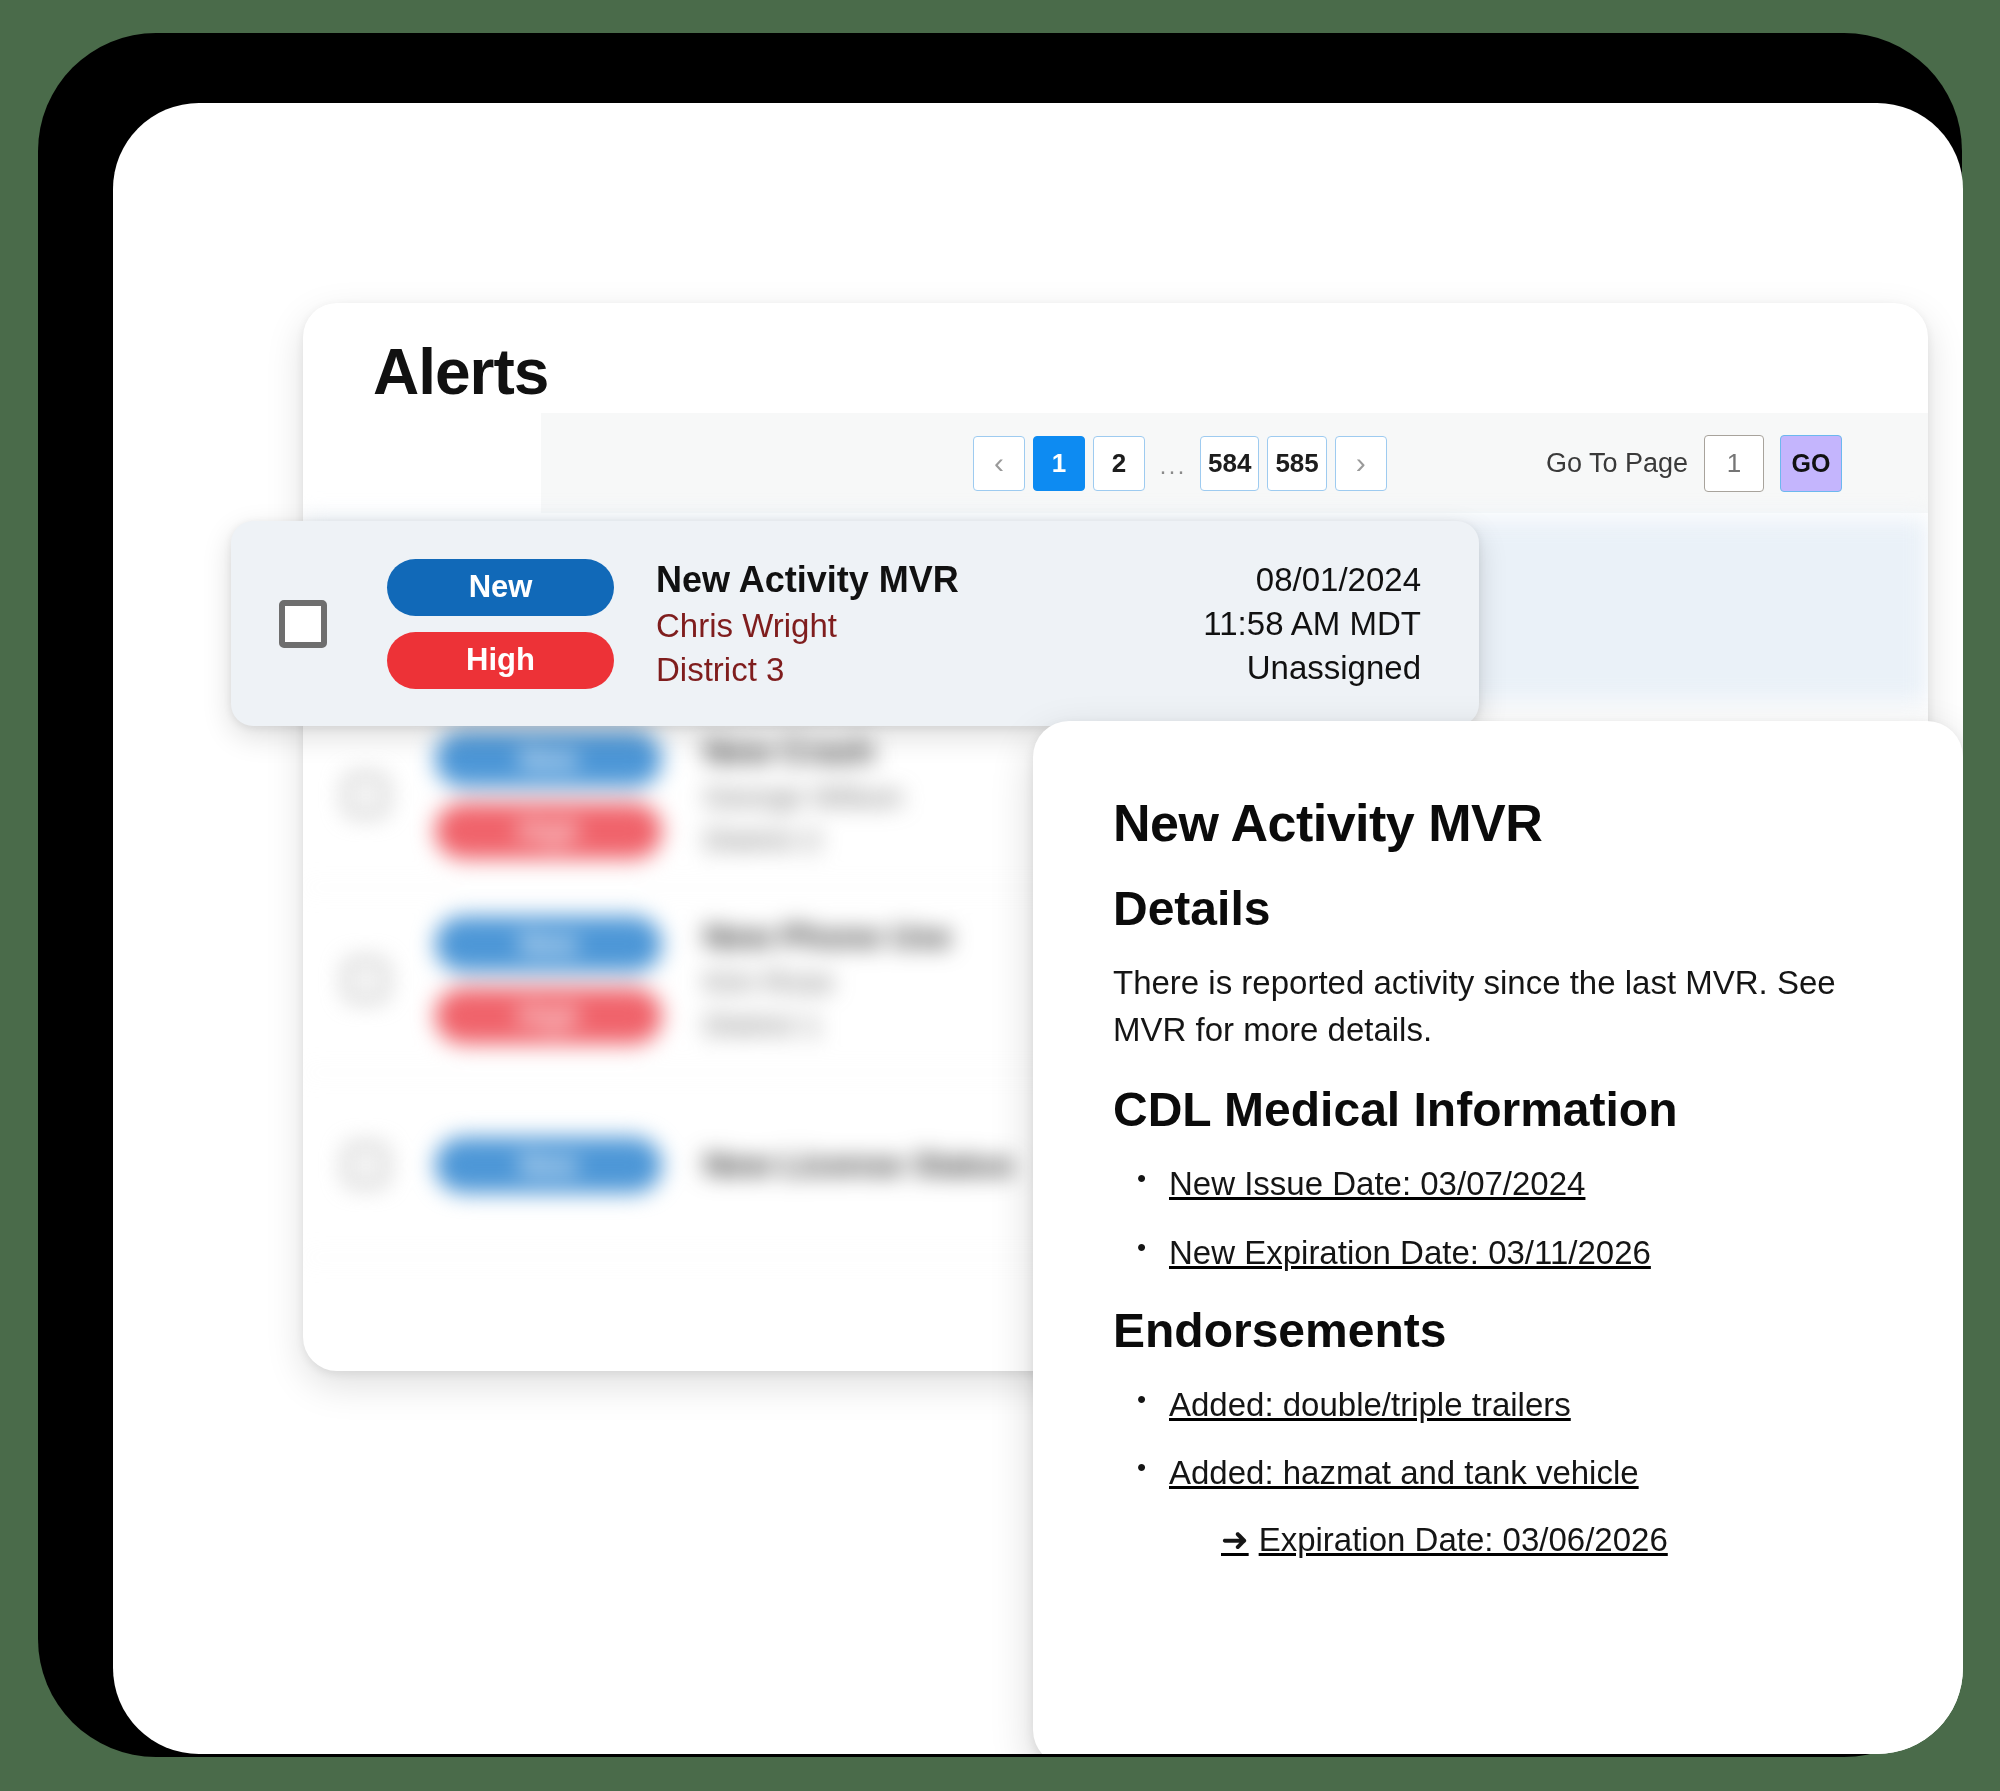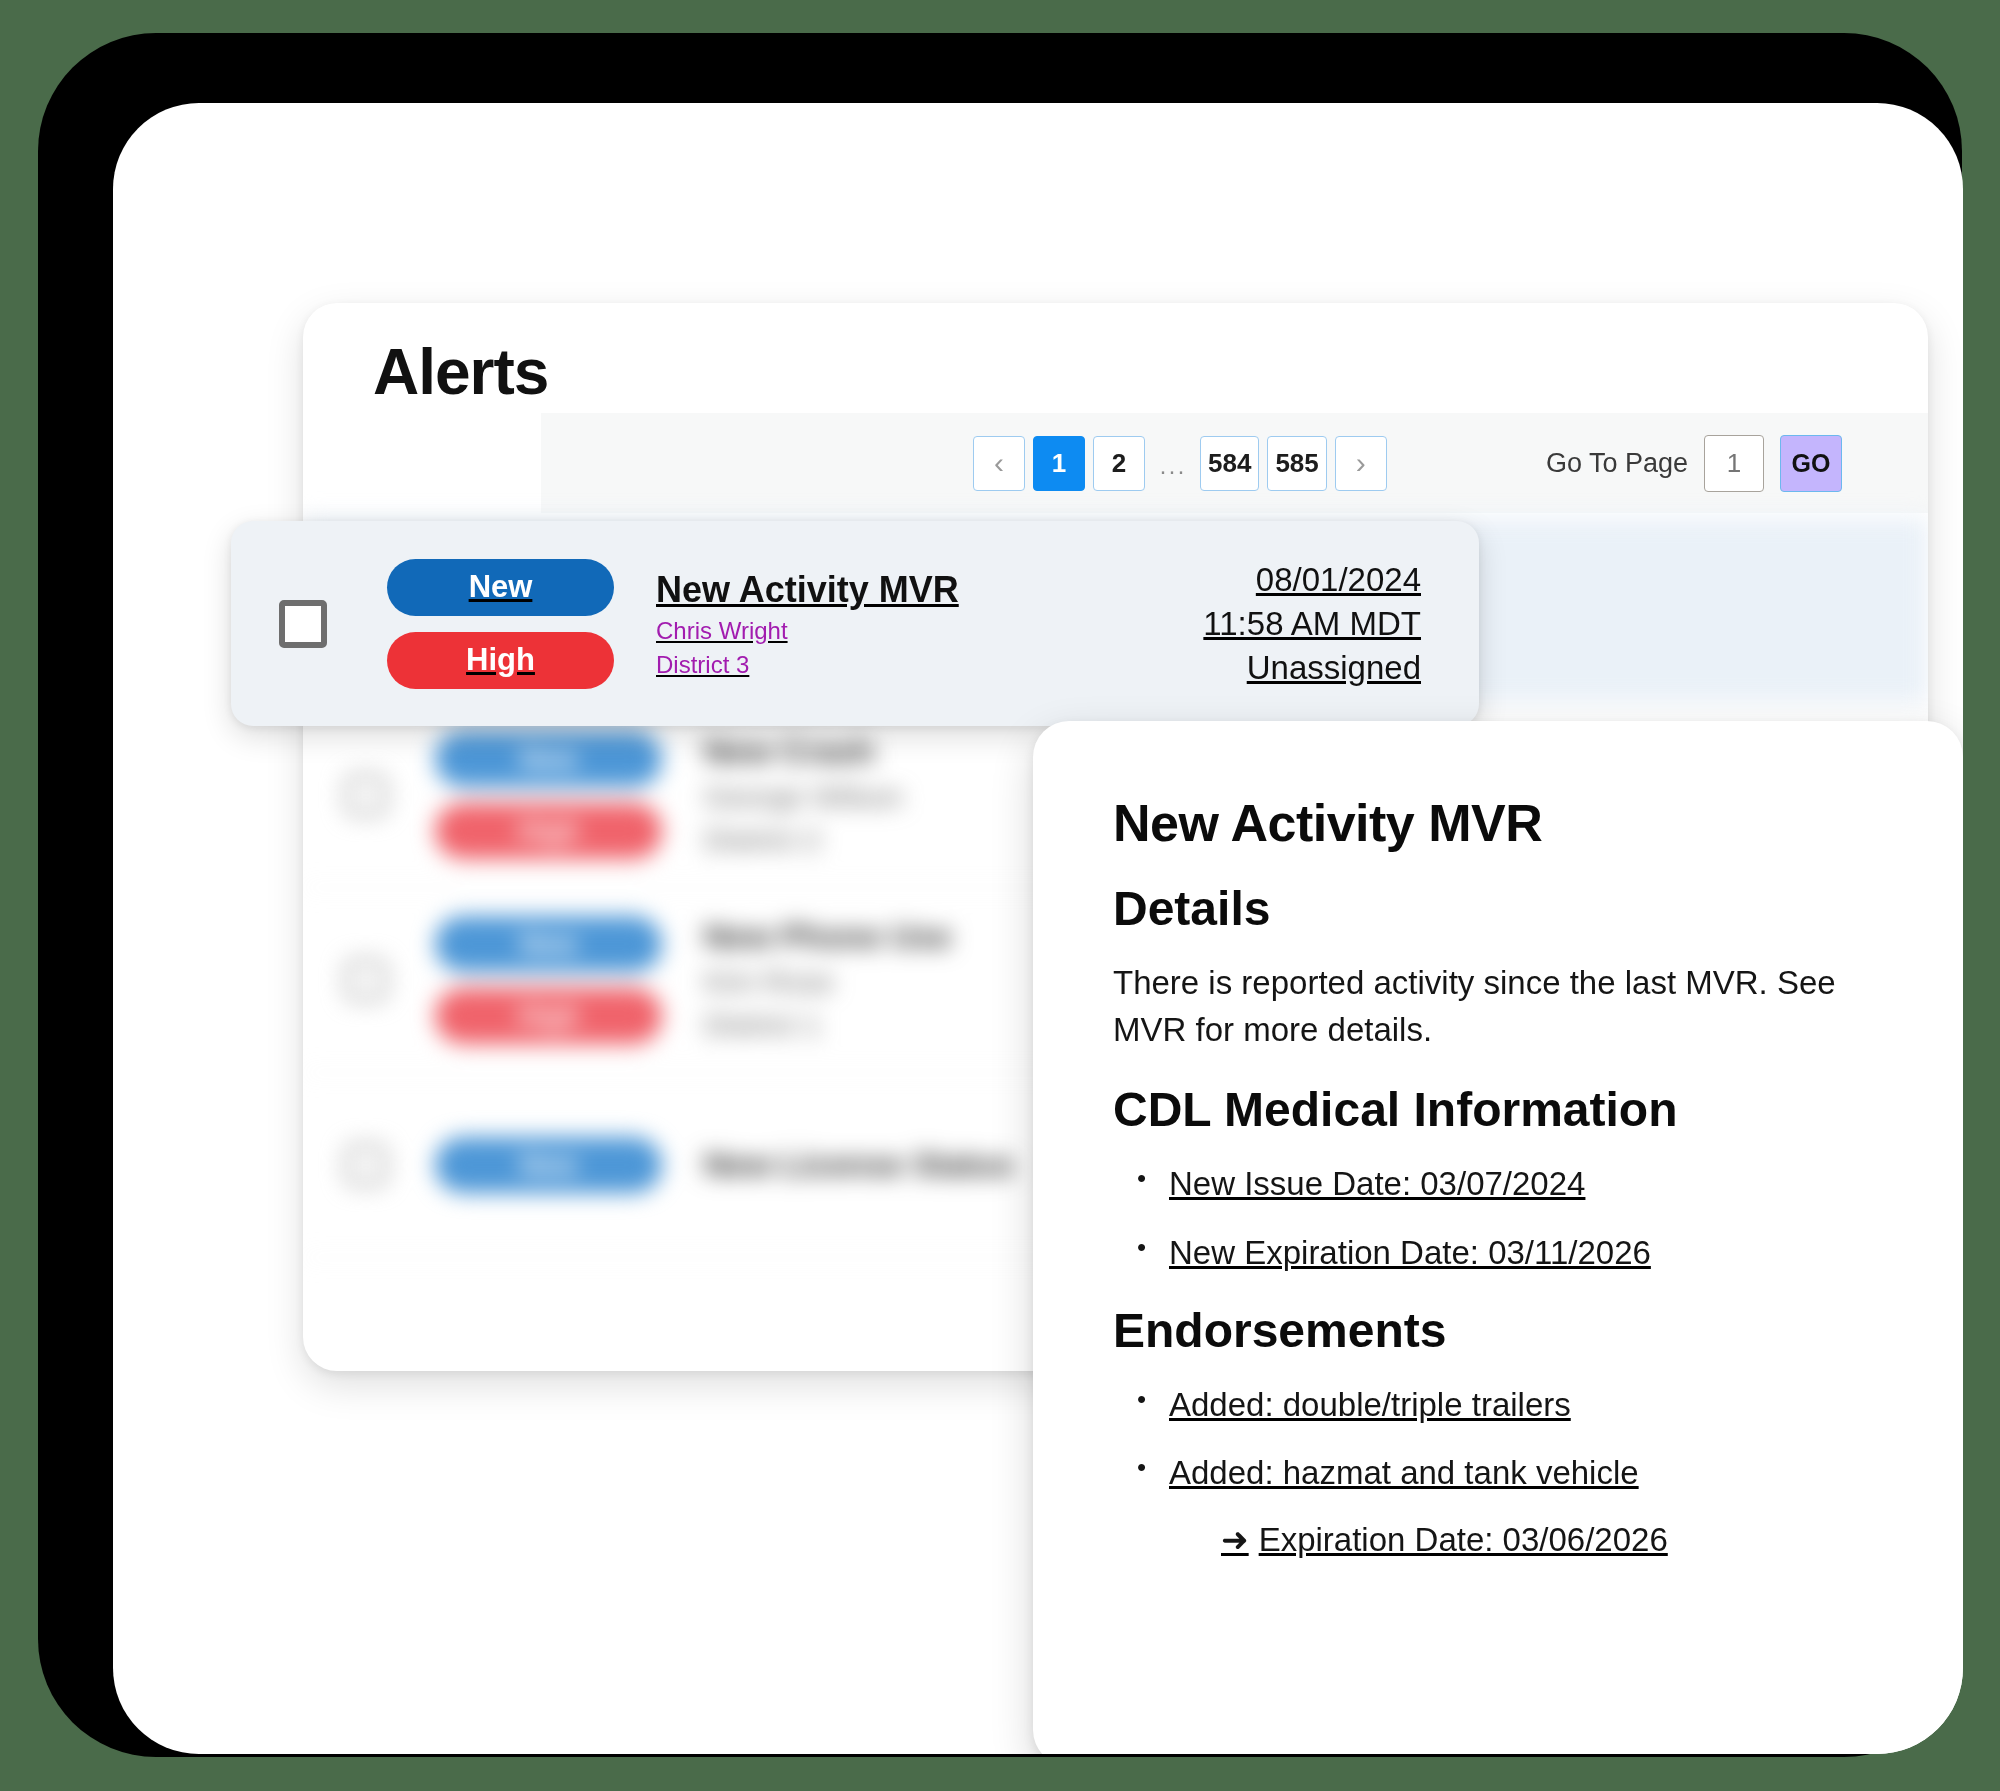--- a/index.html
+++ b/index.html
@@ -244,21 +244,20 @@
     left: 118px;
     top: 418px;
     width: 1248px;
     height: 205px;
     background: #eef2f6;
     border-radius: 22px;
     box-shadow: 0 10px 30px rgba(0,0,0,0.14), 0 2px 8px rgba(0,0,0,0.08);
     display: flex;
     align-items: center;
     z-index: 20;
-    text-decoration: underline;
   }
 
   .float-check {
     width: 48px;
     height: 48px;
     border: 6px solid #6e6e6e;
     border-radius: 5px;
     background: #ffffff;
     margin-left: 48px;
     margin-right: 60px;
@@ -297,22 +296,22 @@
     flex: 1 1 auto;
   }
 
   .float-title {
     font-size: 36px;
     font-weight: bold;
     color: #111111;
   }
 
   .float-sub {
-    font-size: 24px;
-    color: #a21caf;
+    font-size: 33px;
+    color: #7f1d1d;
   }
 
   .float-meta {
     display: flex;
     flex-direction: column;
     gap: 6px;
     align-items: flex-end;
     text-align: right;
     margin-right: 58px;
     flex: 0 0 auto;

